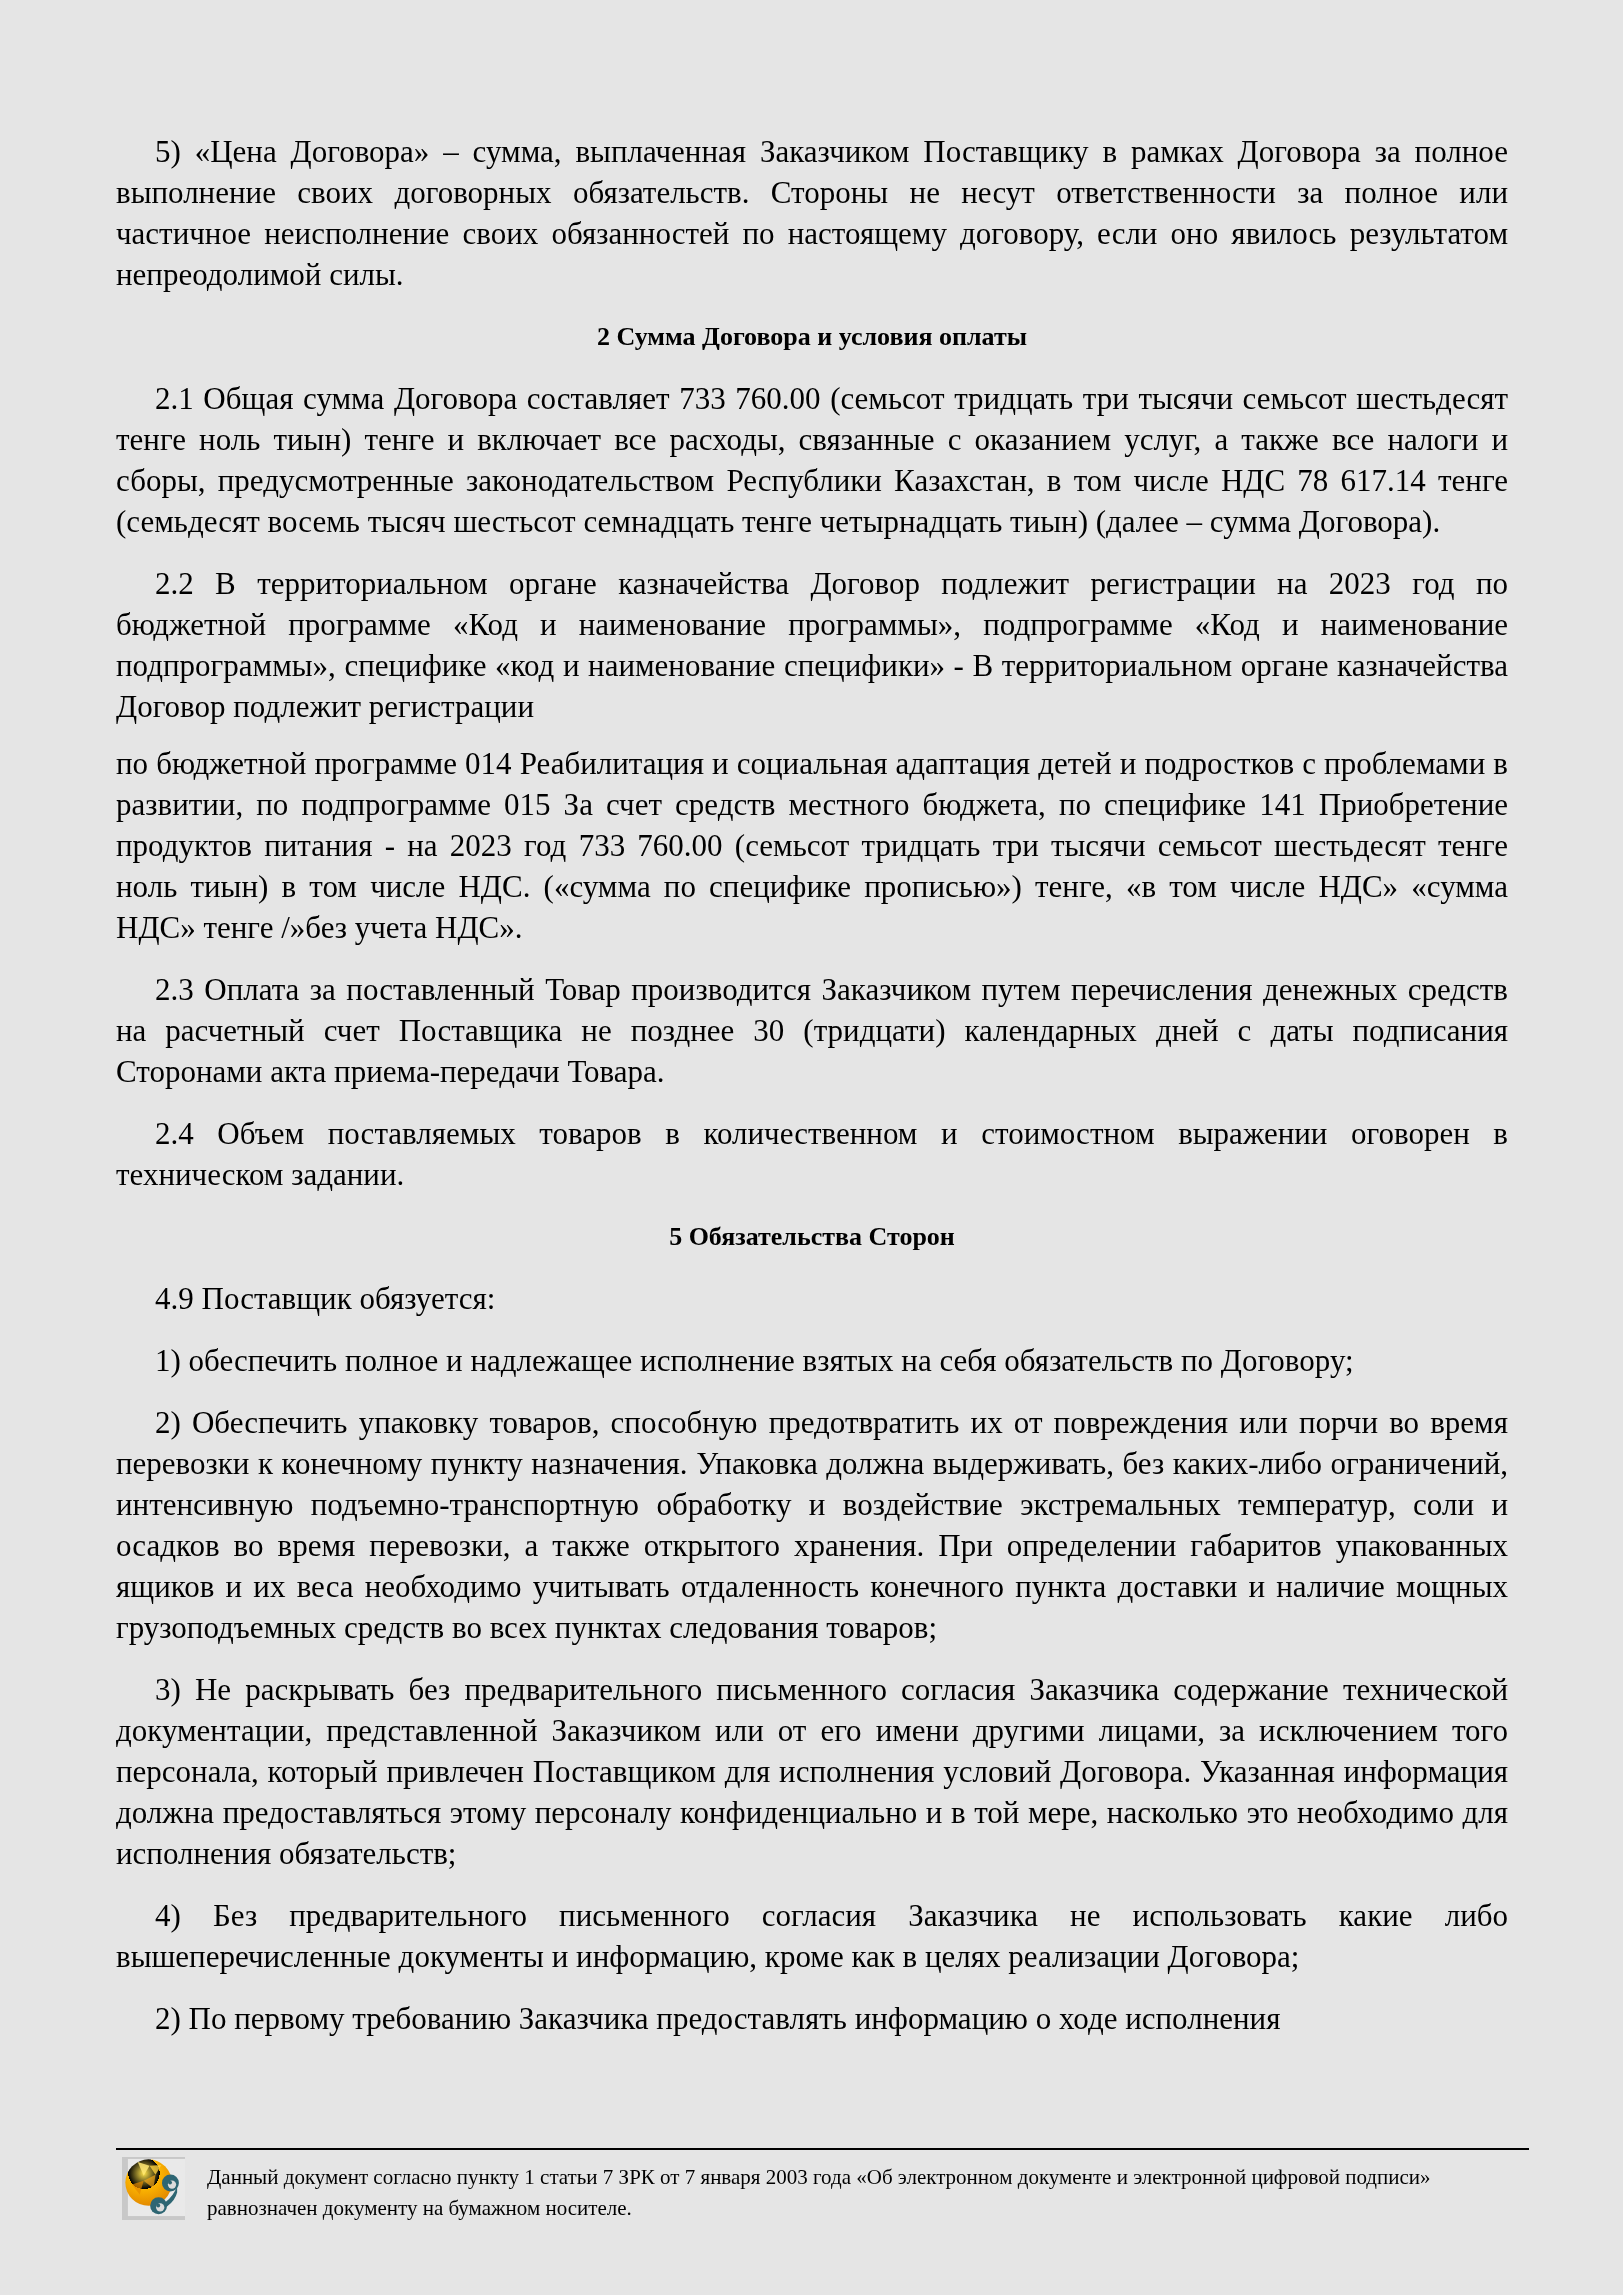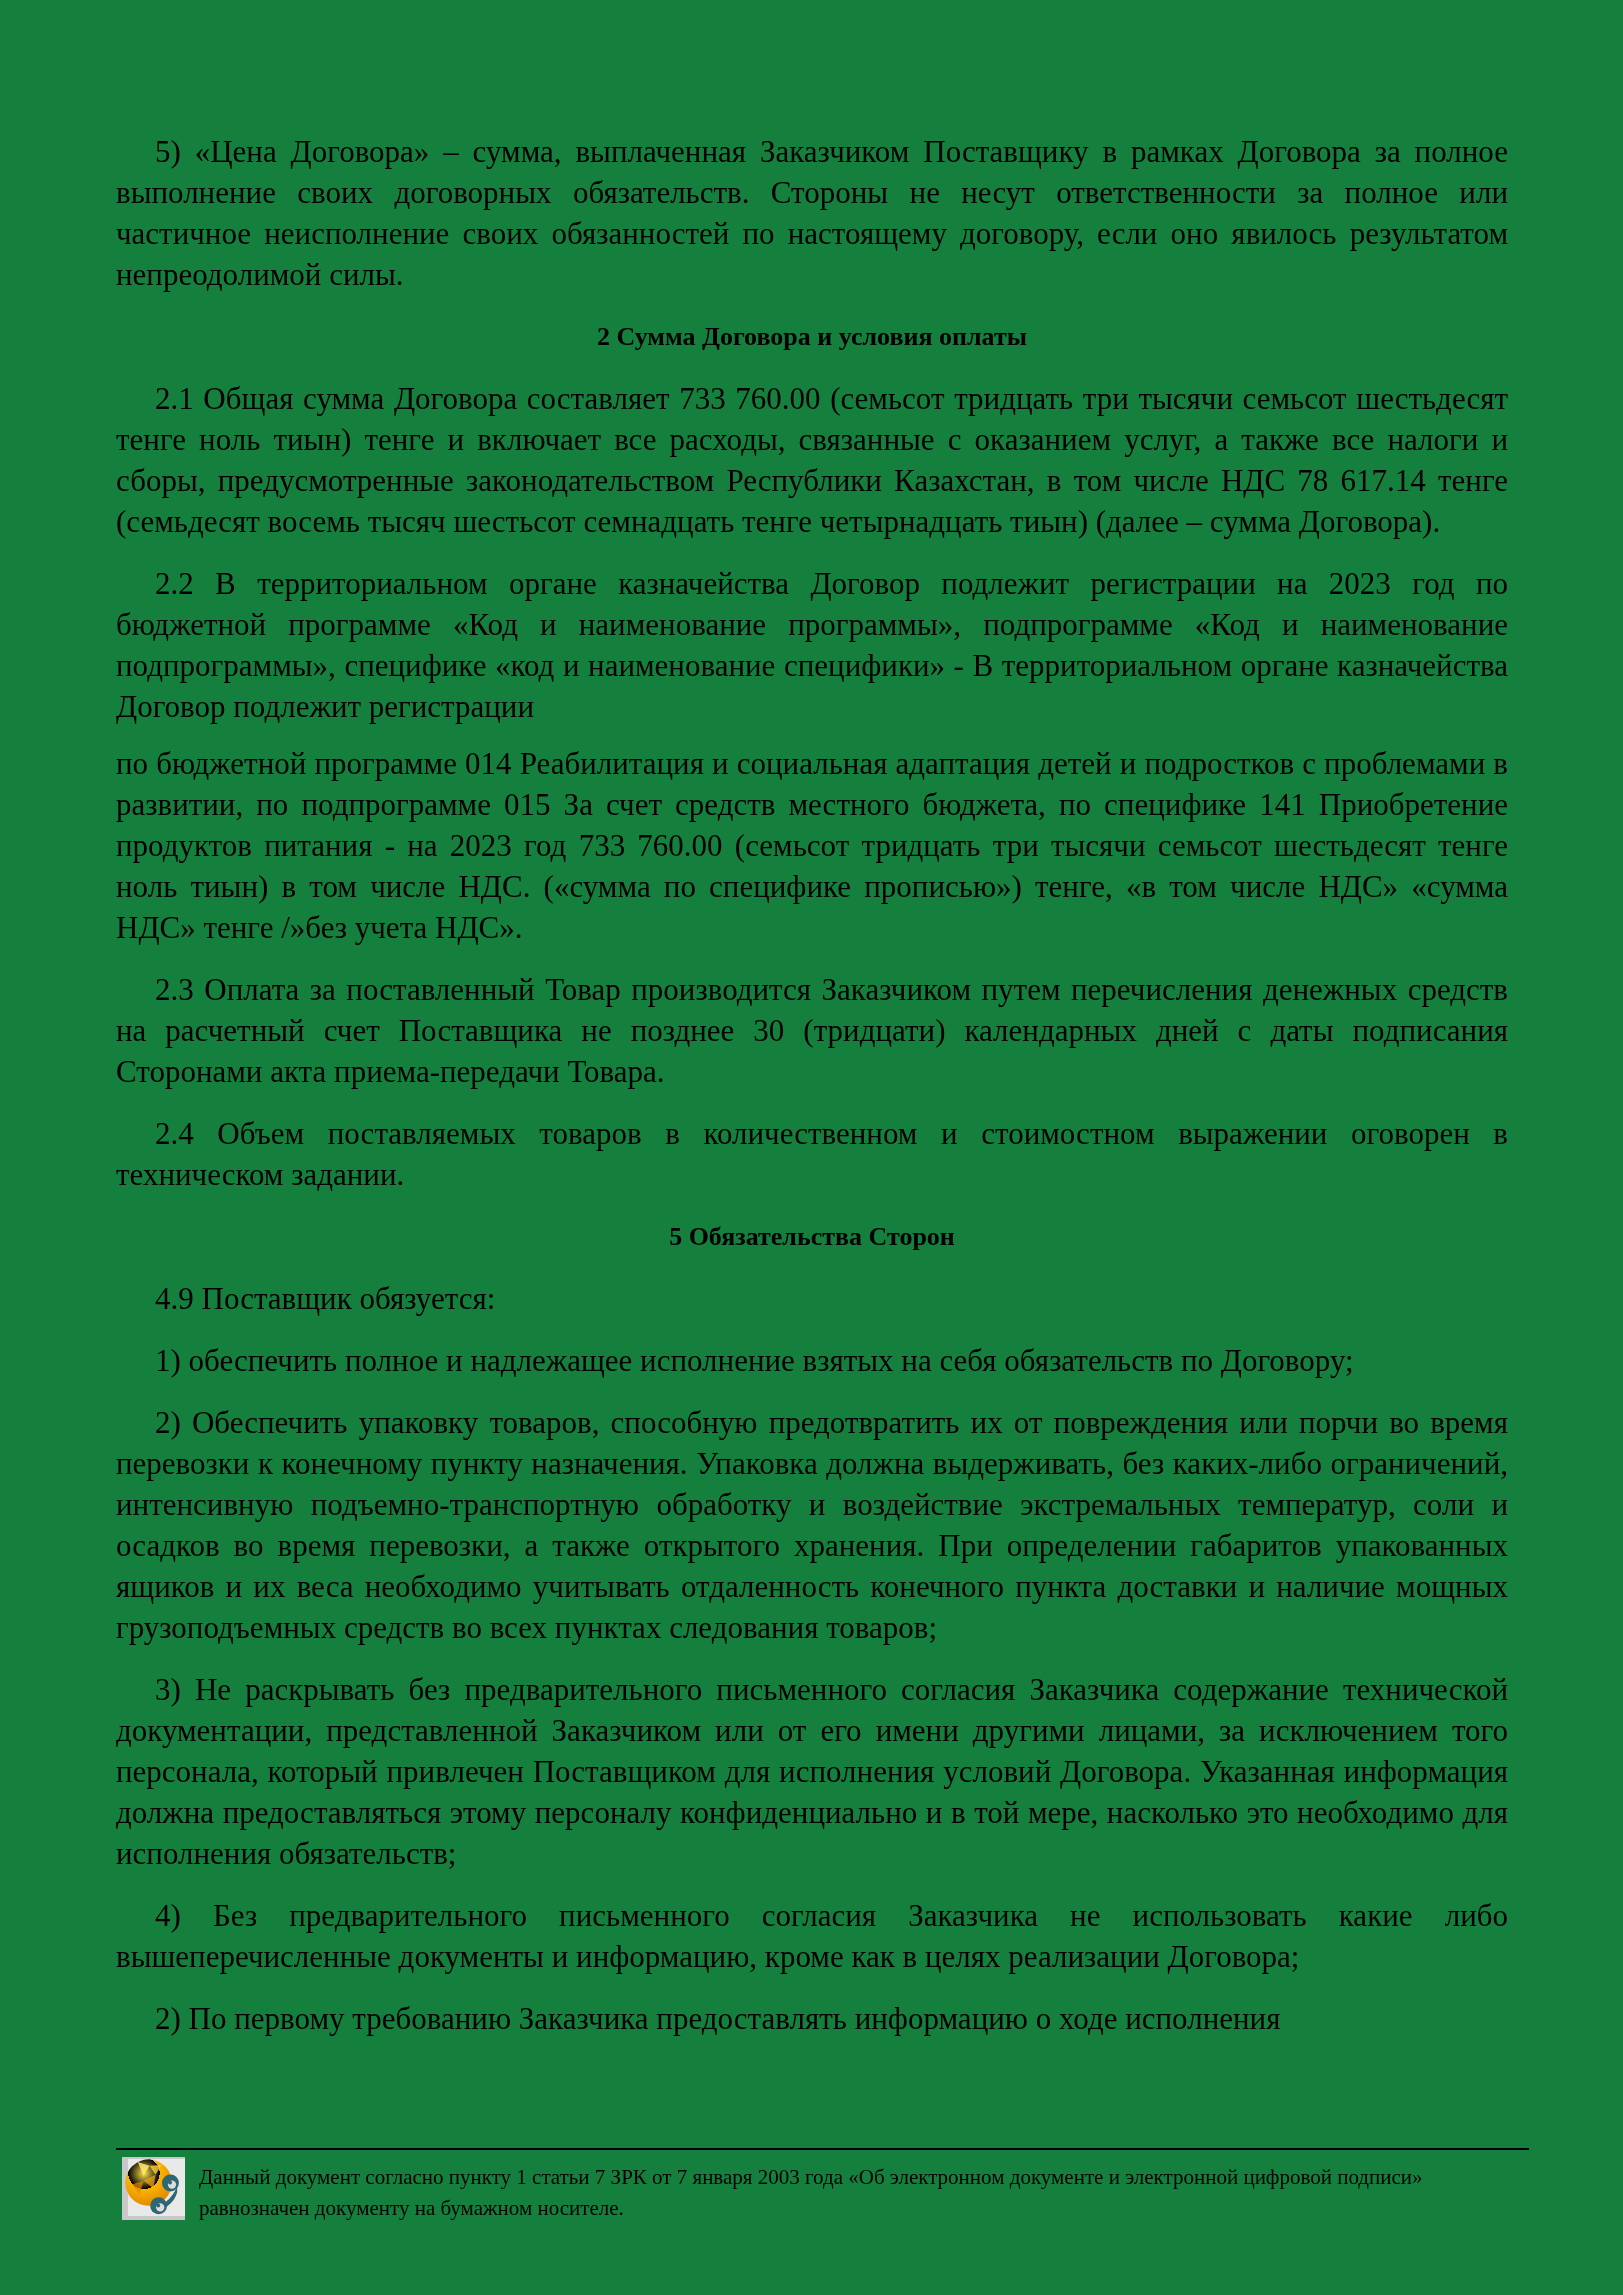--- a/index.html
+++ b/index.html
@@ -1,20 +1,20 @@
 <!DOCTYPE html>
 <html style="font-size:10.5px"><head>
 <meta charset="utf-8">
 <style>
   html, body { margin: 0; padding: 0; background: #ffffff; }
   .page {
     position: relative;
     width: 1623px;
     height: 2295px;
-    background: #15803d;
+    background: #e5e5e5;
     color: #000000;
     font-family: "Liberation Serif", "DejaVu Serif", serif;
     overflow: hidden;
   }
   .content {
     position: absolute;
     left: 116px;
     top: 131px;
     width: 1392px;
     font-size: 31px;
@@ -43,21 +43,21 @@
     width: 1413px;
     height: 2px;
     background: #000000;
   }
   .footer {
     position: absolute;
     left: 122px;
     top: 2157px;
     display: flex;
     align-items: flex-start;
-    gap: 14px;
+    gap: 22px;
   }
   .footer-icon {
     flex: 0 0 auto;
     width: 63px;
     height: 63px;
     display: block;
   }
   .footer-text {
     font-size: 21px;
     line-height: 31px;

